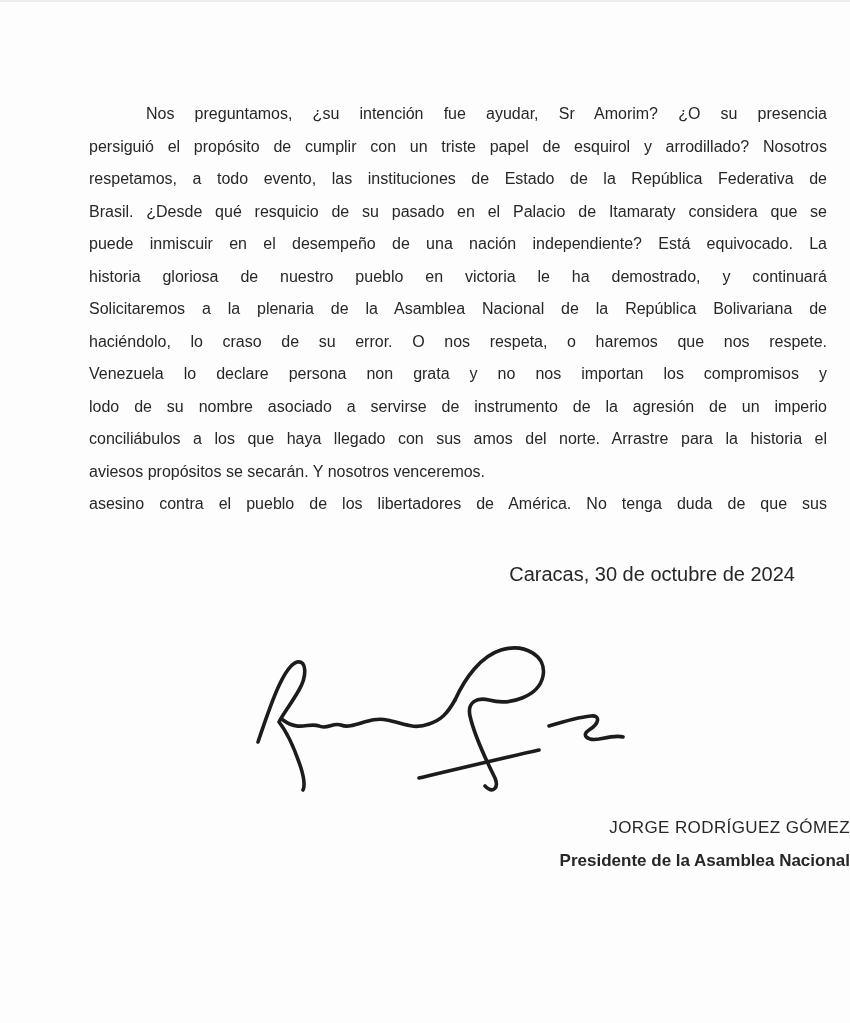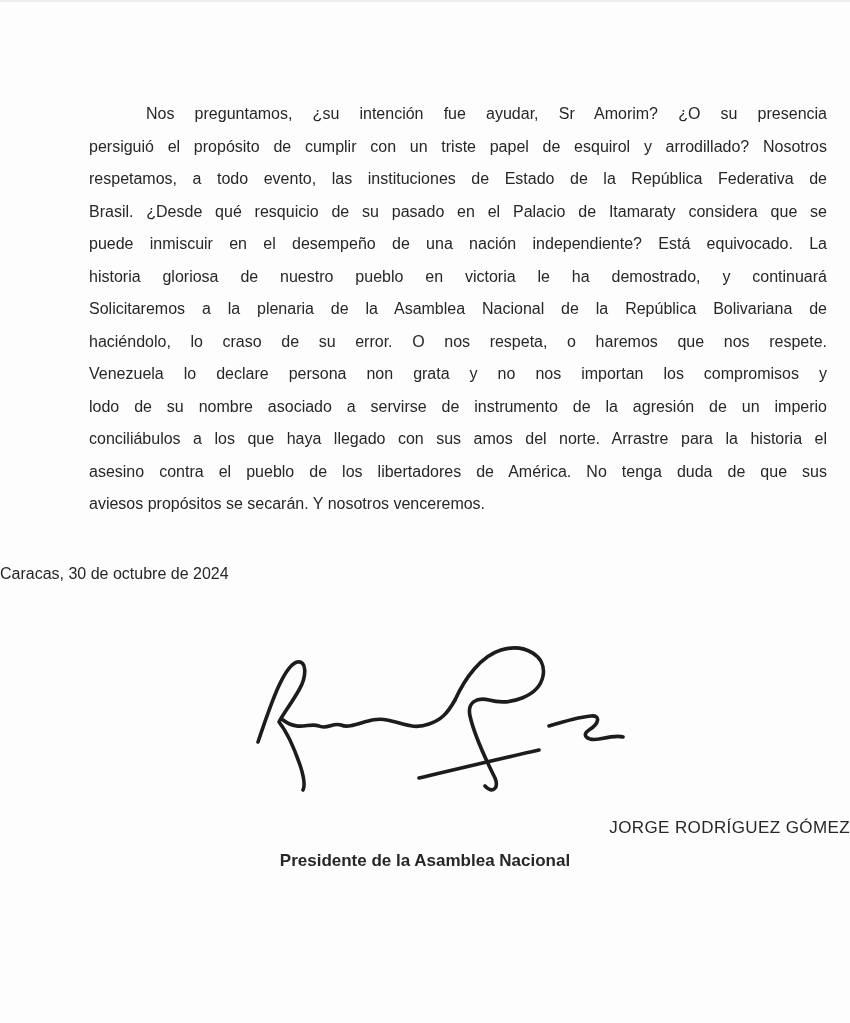--- a/index.html
+++ b/index.html
@@ -36,22 +36,22 @@
   }
   .body-line.last {
     text-align-last: left;
     white-space: normal;
   }
   .dateline {
     position: absolute;
     top: 556px;
     left: 0;
     width: 795px;
-    text-align: left;
-    font-size: 16px;
+    text-align: right;
+    font-size: 20px;
     line-height: 32.5px;
   }
   .sig-svg {
     position: absolute;
     left: 243px;
     top: 636px;
     width: 382px;
     height: 172px;
   }
   .sig-name {
@@ -61,21 +61,21 @@
     width: 850px;
     text-align: right;
     font-size: 17px;
     line-height: 24px;
     letter-spacing: 0.4px;
   }
   .sig-title {
     position: absolute;
     left: 0;
     width: 850px;
-    text-align: center;
+    text-align: right;
     font-size: 17px;
     line-height: 24px;
     font-weight: bold;
   }
   .sig-title.t1 { top: 847px; }
   .sig-title.t2 { top: 880px; }
 </style>
 </head>
 <body>
 
@@ -86,22 +86,22 @@
       <div class="body-line">persiguió el propósito de cumplir con un triste papel de esquirol y arrodillado? Nosotros</div>
       <div class="body-line">respetamos, a todo evento, las instituciones de Estado de la República Federativa de</div>
       <div class="body-line">Brasil. ¿Desde qué resquicio de su pasado en el Palacio de Itamaraty considera que se</div>
       <div class="body-line">puede inmiscuir en el desempeño de una nación independiente? Está equivocado. La</div>
       <div class="body-line">historia gloriosa de nuestro pueblo en victoria le ha demostrado, y continuará</div>
       <div class="body-line">Solicitaremos a la plenaria de la Asamblea Nacional de la República Bolivariana de</div>
       <div class="body-line">haciéndolo, lo craso de su error. O nos respeta, o haremos que nos respete.</div>
       <div class="body-line">Venezuela lo declare persona non grata y no nos importan los compromisos y</div>
       <div class="body-line">lodo de su nombre asociado a servirse de instrumento de la agresión de un imperio</div>
       <div class="body-line">conciliábulos a los que haya llegado con sus amos del norte. Arrastre para la historia el</div>
+      <div class="body-line last">aviesos propósitos se secarán. Y nosotros venceremos.</div>
       <div class="body-line">asesino contra el pueblo de los libertadores de América. No tenga duda de que sus</div>
-      <div class="body-line last">aviesos propósitos se secarán. Y nosotros venceremos.</div>
     </div>
 
   <div class="dateline">Caracas, 30 de octubre de 2024</div>
 
   <svg class="sig-svg" viewBox="0 0 382 172" xmlns="http://www.w3.org/2000/svg" fill="none" stroke="#1c1c1c" stroke-width="3.6" stroke-linecap="round" stroke-linejoin="round">
     <path d="M 15 104 C 26 72, 40 28, 54 24 C 64 22, 64 38, 56 52 C 48 66, 40 76, 36 84 C 44 94, 52 112, 58 130 C 61 140, 62 148, 60 152"></path>
     <path d="M 40 82 C 56 94, 66 84, 76 88 C 84 92, 90 84, 98 87 C 110 92, 126 78, 144 82 C 160 85, 170 92, 186 86 C 198 82, 204 76, 212 62"></path>
     <path d="M 212 62 C 222 40, 238 18, 258 12 C 282 5, 304 18, 300 38 C 296 58, 268 68, 246 62 C 234 59, 224 64, 227 78 C 232 100, 244 124, 252 140 C 256 150, 250 156, 242 148"></path>
     <path d="M 176 140 C 210 132, 260 120, 296 112"></path>
     <path d="M 306 88 C 322 83, 338 79, 348 78 C 358 77, 356 86, 346 92 C 338 97, 344 103, 356 101 C 366 99, 374 97, 380 99"></path>

